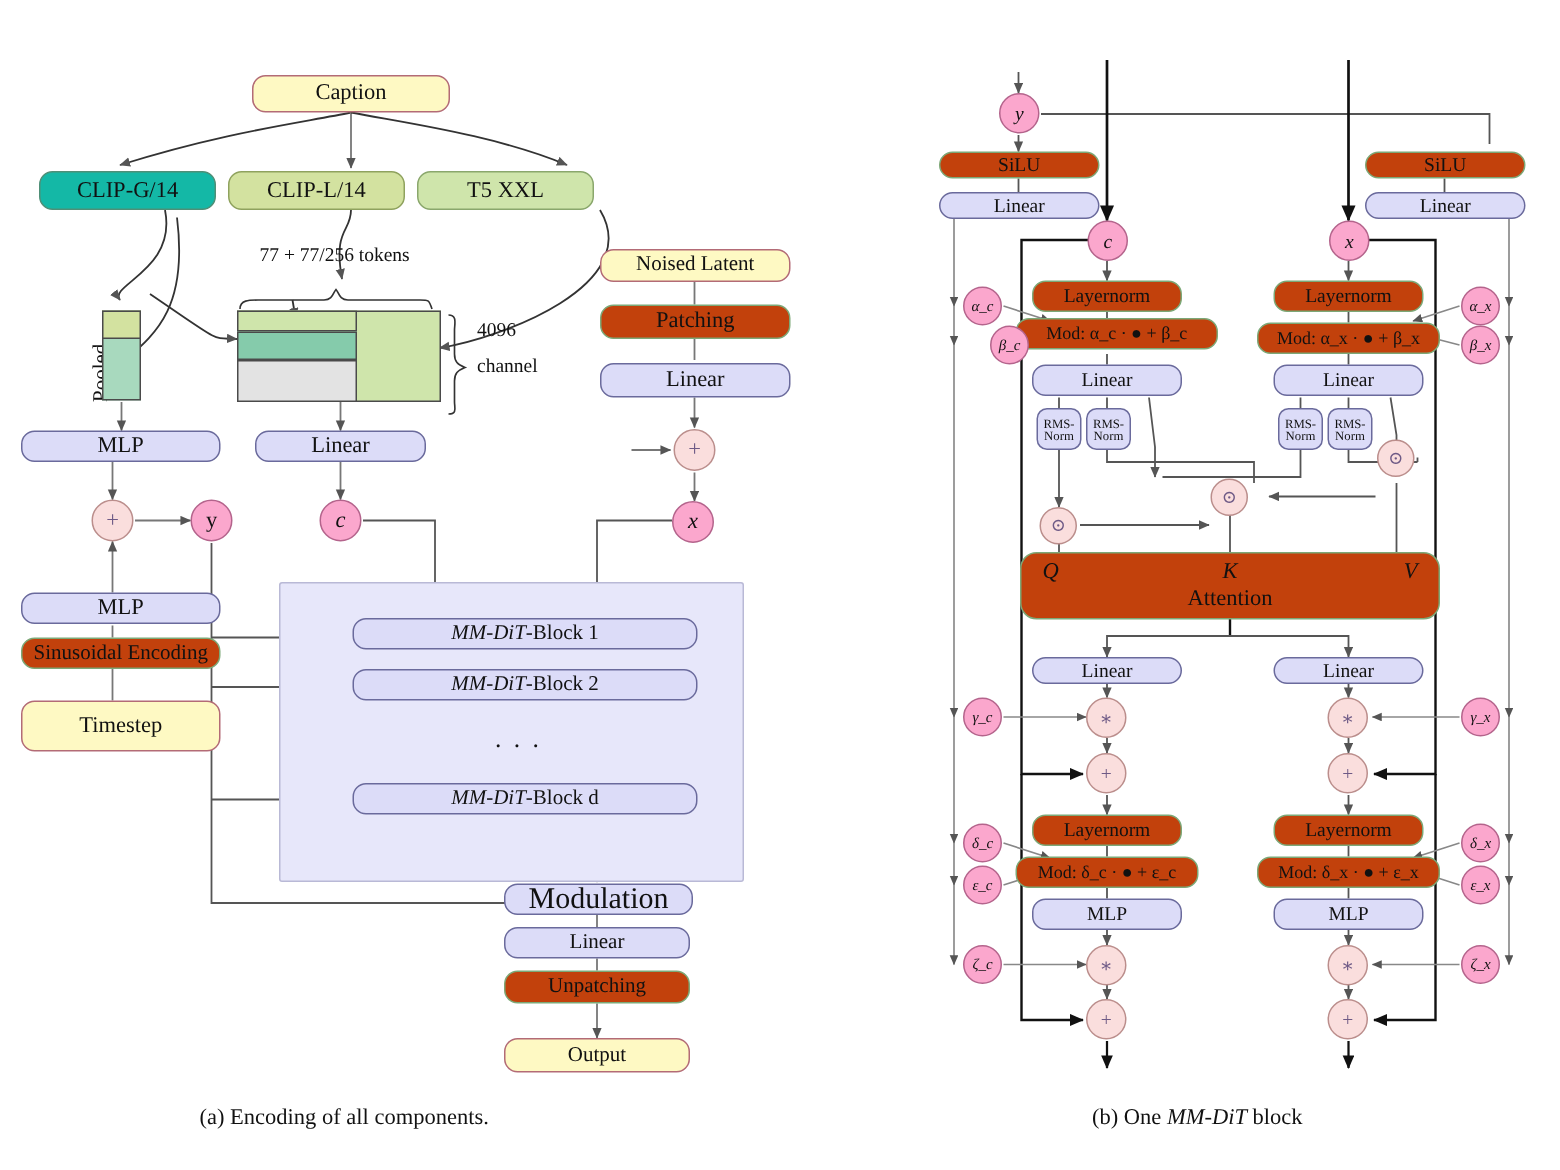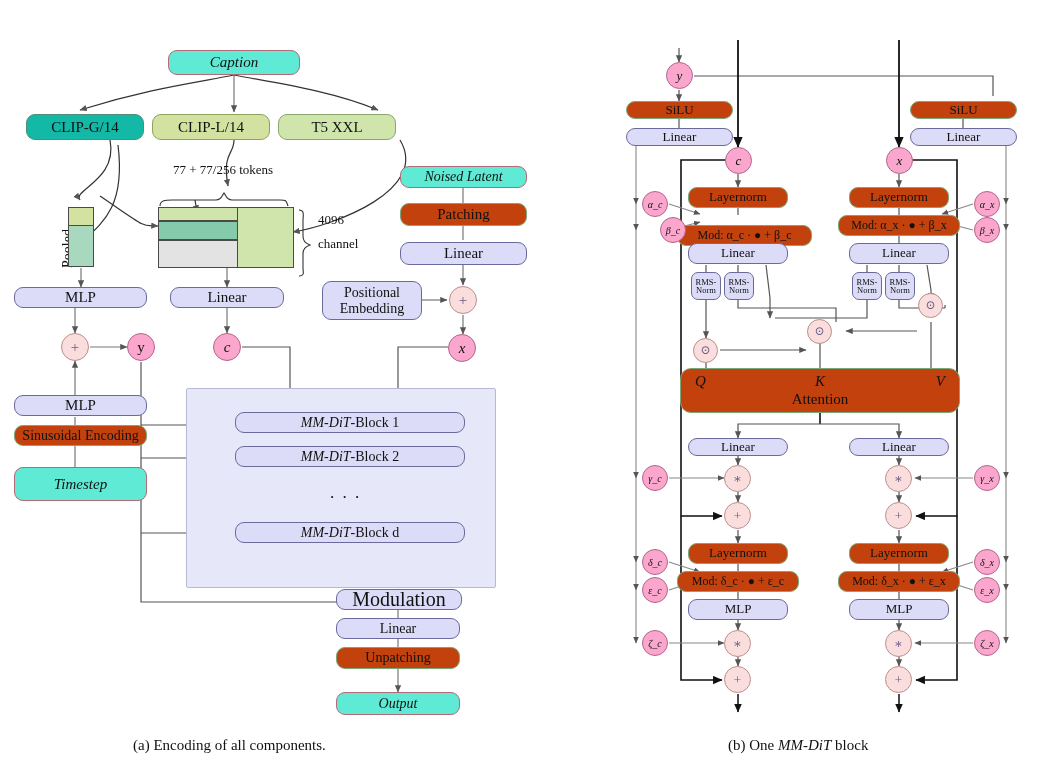--- a/index.html
+++ b/index.html
@@ -6,21 +6,21 @@
   body{width:1040px;height:780px;position:relative;
        font-family:"Liberation Serif","DejaVu Serif",serif;color:#111;}
   #stage{position:absolute;left:0;top:0;width:1040px;height:780px;overflow:hidden;}
   svg.wires{position:absolute;left:0;top:0;width:1040px;height:780px;pointer-events:none;}
 
   
   .node{position:absolute;box-sizing:border-box;display:flex;align-items:center;
         justify-content:center;text-align:center;border:1px solid #555;
         border-radius:9px;line-height:1.08;white-space:nowrap;}
   .node.multi{white-space:normal;}
-  .pink   {background:#5eead4;border-color:#b36b76;font-style:italic;}
+  .pink   {background:#fef9c3;border-color:#b36b76;}
   .lav    {background:#dcdcf8;border-color:#6a6a9c;}
   .green  {background:#c2410c;border-color:#7ca877;}
   .teal   {background:#14b8a6;border-color:#4f8f77;}
   .olive  {background:#d3e2a0;border-color:#8fa25e;}
   .lgreen {background:#cfe5ab;border-color:#8aa76c;}
 
   .circ{position:absolute;box-sizing:border-box;border-radius:50%;
         display:flex;align-items:center;justify-content:center;
         border:1px solid #555;font-size:13px;}
   .op   {background:#fadedd;border-color:#bb8e8c;color:#6e5a86;}
@@ -247,24 +247,20 @@
 <div class="circ var" style="left:213px;top:333px;width:28px;height:28px;font-size:15px;font-style:italic;">c</div>
 <div class="circ var" style="left:448px;top:334px;width:28px;height:28px;font-size:15px;font-style:italic;">x</div>
 
 <div class="node lav" style="left:14px;top:395px;width:133px;height:21px;font-size:15px;">MLP</div>
 <div class="node green" style="left:14px;top:425px;width:133px;height:21px;font-size:14px;">Sinusoidal Encoding</div>
 <div class="node pink" style="left:14px;top:467px;width:133px;height:34px;font-size:15px;">Timestep</div>
 
 <div class="node pink" style="left:400px;top:166px;width:127px;height:22px;font-size:14px;">Noised Latent</div>
 <div class="node green" style="left:400px;top:203px;width:127px;height:23px;font-size:15px;">Patching</div>
 <div class="node lav" style="left:400px;top:242px;width:127px;height:23px;font-size:15px;">Linear</div>
-<div class="node lav multi" style="left:322px;top:281px;width:100px;height:39px;font-size:14px;flex-direction:column;">
-  <span>Positional</span>
-  <span>Embedding</span>
-</div>
 <div class="circ op" style="left:449px;top:286px;width:28px;height:28px;font-size:15px;">+</div>
 
 <div class="grp" style="left:186px;top:388px;width:310px;height:200px;"></div>
 
 <div class="node lav" style="left:235px;top:412px;width:230px;height:21px;font-size:14px;">
   <span class="it">MM-DiT</span>
       <span>-Block 1</span>
 </div>
 <div class="node lav" style="left:235px;top:446px;width:230px;height:21px;font-size:14px;">
   <span class="it">MM-DiT</span>
@@ -284,21 +280,21 @@
 <div class="circ var" style="left:666px;top:62px;width:27px;height:27px;font-size:13px;font-style:italic;">y</div>
 <div class="circ var" style="left:725px;top:147px;width:27px;height:27px;font-size:13px;font-style:italic;">c</div>
 <div class="circ var" style="left:886px;top:147px;width:27px;height:27px;font-size:13px;font-style:italic;">x</div>
 
 <div class="node green" style="left:626px;top:101px;width:107px;height:18px;font-size:13px;">SiLU</div>
 <div class="node lav" style="left:626px;top:128px;width:107px;height:18px;font-size:13px;">Linear</div>
 <div class="node green" style="left:910px;top:101px;width:107px;height:18px;font-size:13px;">SiLU</div>
 <div class="node lav" style="left:910px;top:128px;width:107px;height:18px;font-size:13px;">Linear</div>
 
 <div class="node green" style="left:688px;top:187px;width:100px;height:21px;font-size:13px;">Layernorm</div>
-<div class="node green" style="left:677px;top:225px;width:135px;height:21px;font-size:12px;">Mod: α_c · ● + β_c</div>
+<div class="node green" style="left:677px;top:212px;width:135px;height:21px;font-size:12px;">Mod: α_c · ● + β_c</div>
 <div class="node lav" style="left:688px;top:243px;width:100px;height:21px;font-size:13px;">Linear</div>
 
 <div class="node green" style="left:849px;top:187px;width:100px;height:21px;font-size:13px;">Layernorm</div>
 <div class="node green" style="left:838px;top:215px;width:122px;height:21px;font-size:12px;">Mod: α_x · ● + β_x</div>
 <div class="node lav" style="left:849px;top:243px;width:100px;height:21px;font-size:13px;">Linear</div>
 
 <div class="node lav multi" style="left:691px;top:272px;width:30px;height:28px;flex-direction:column;border-radius:7px;">
   <span class="sm">RMS-</span>
   <span class="sm">Norm</span>
 </div>

